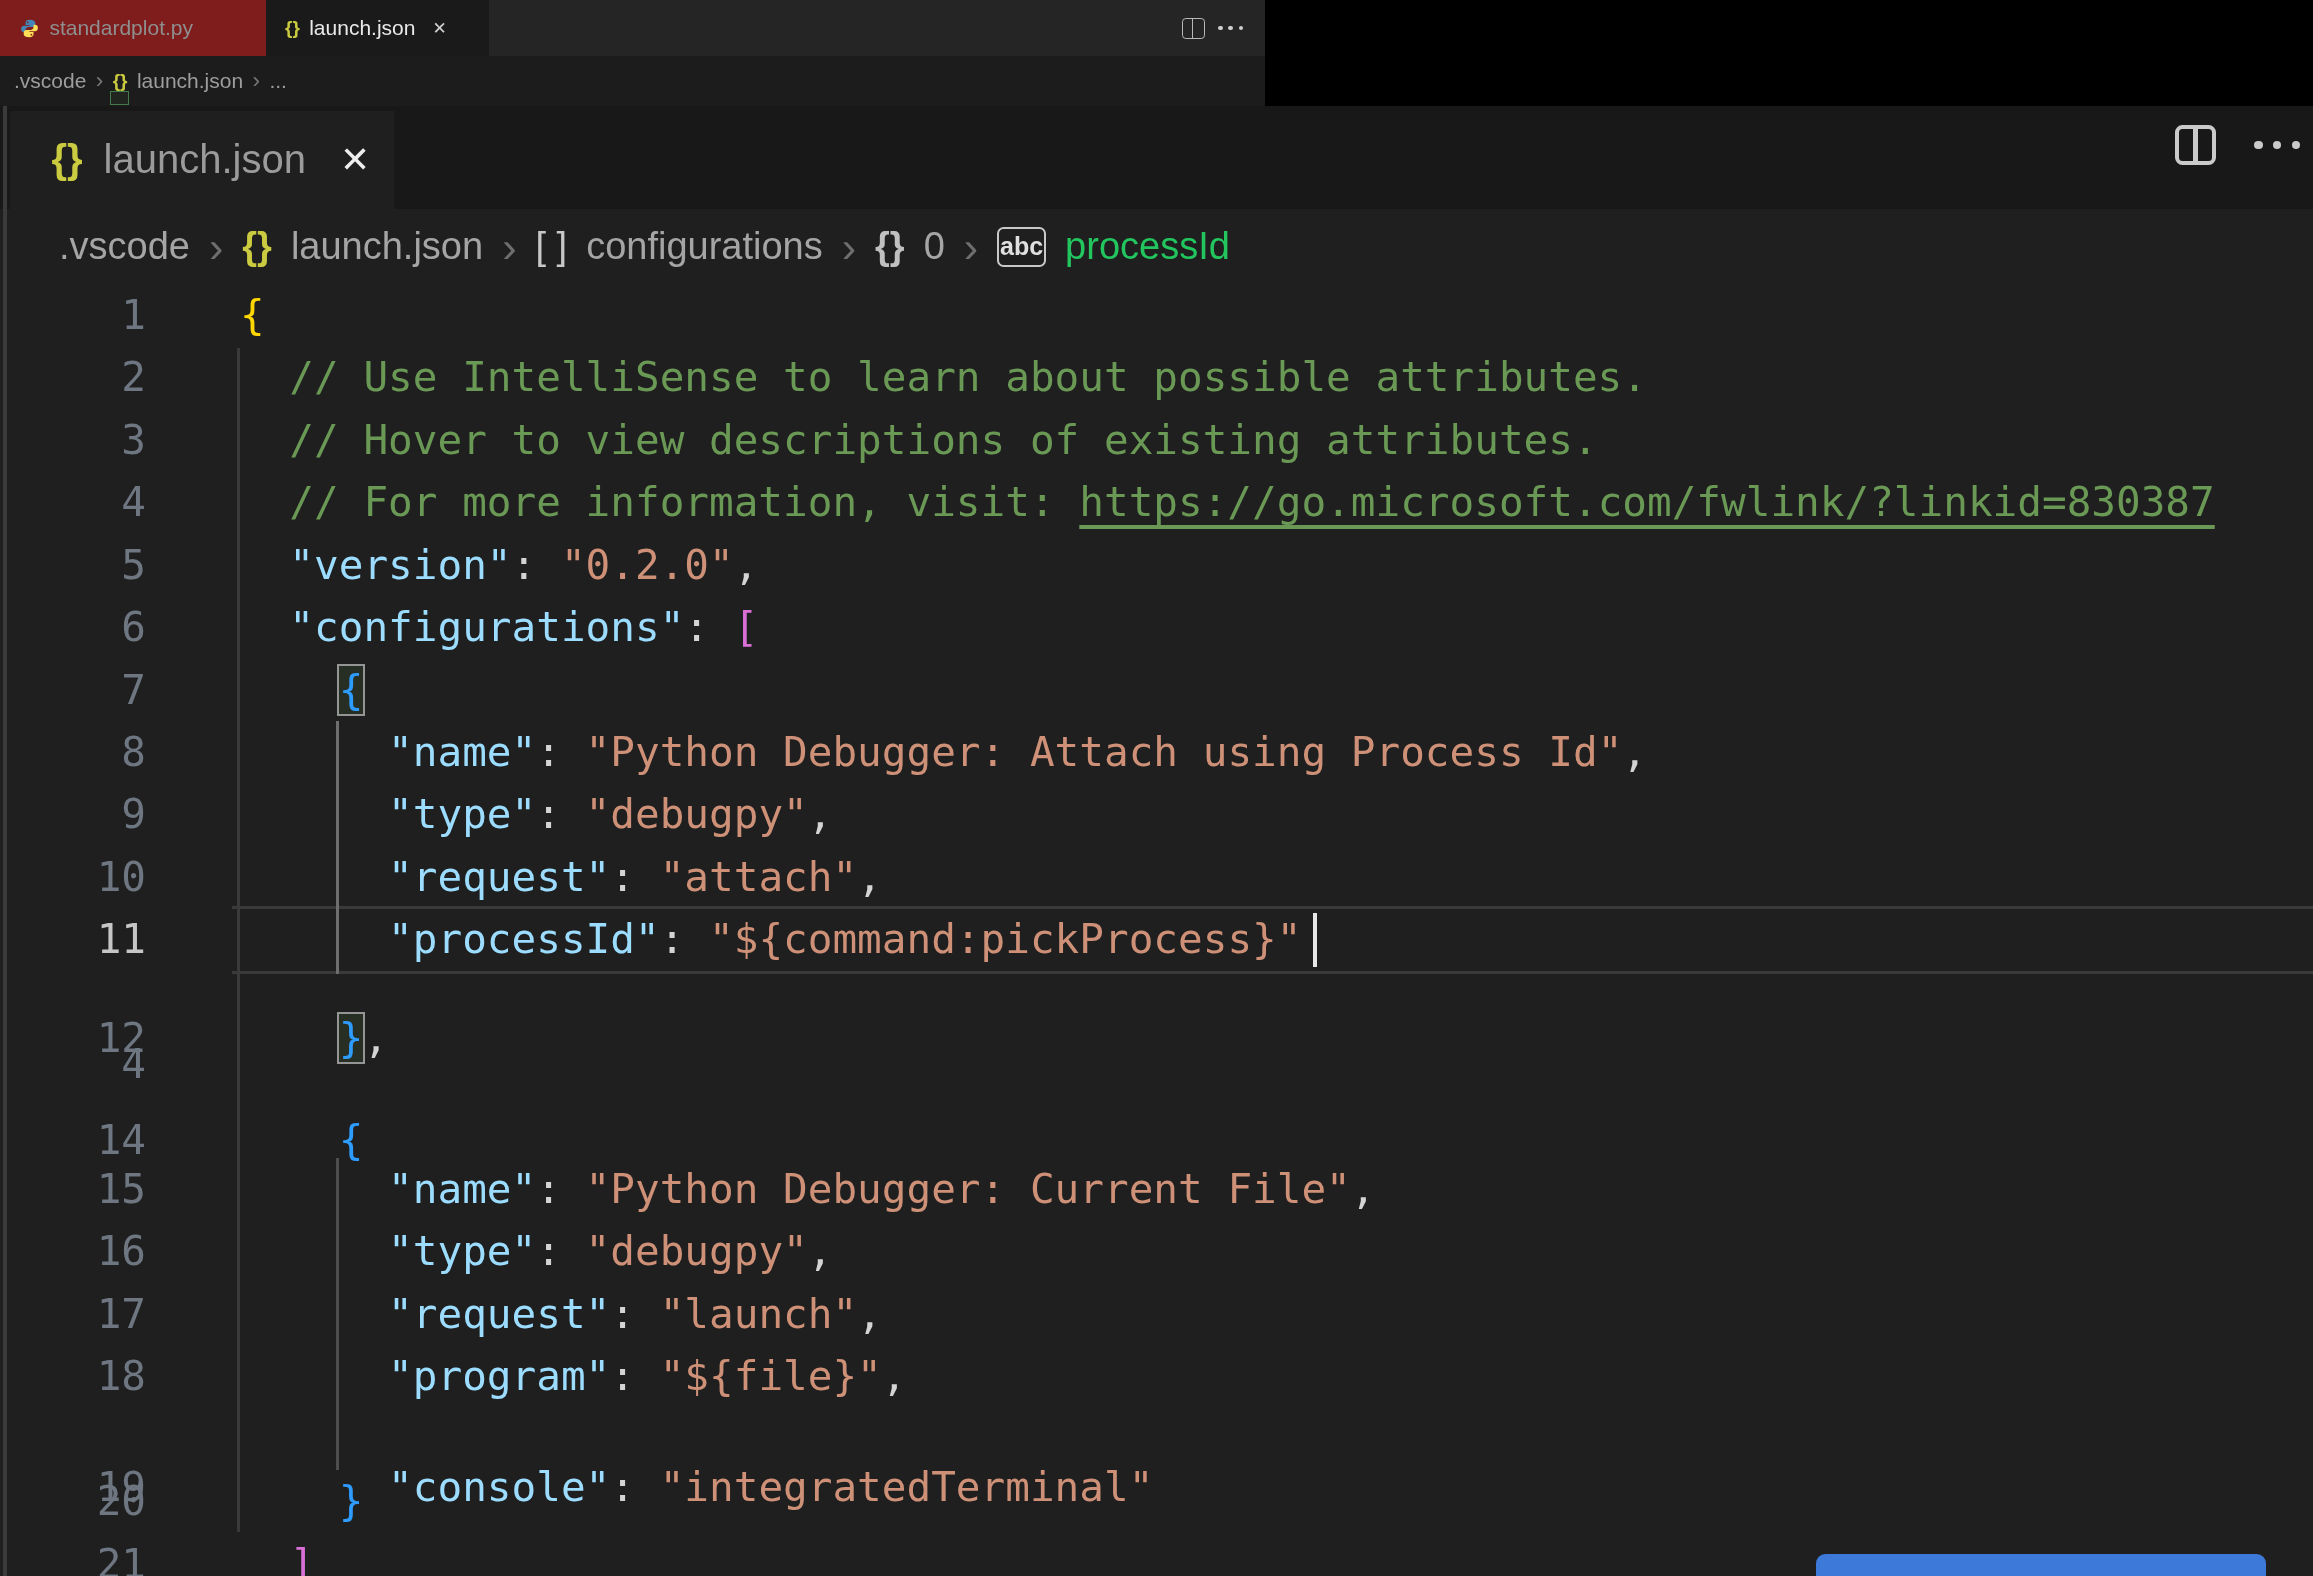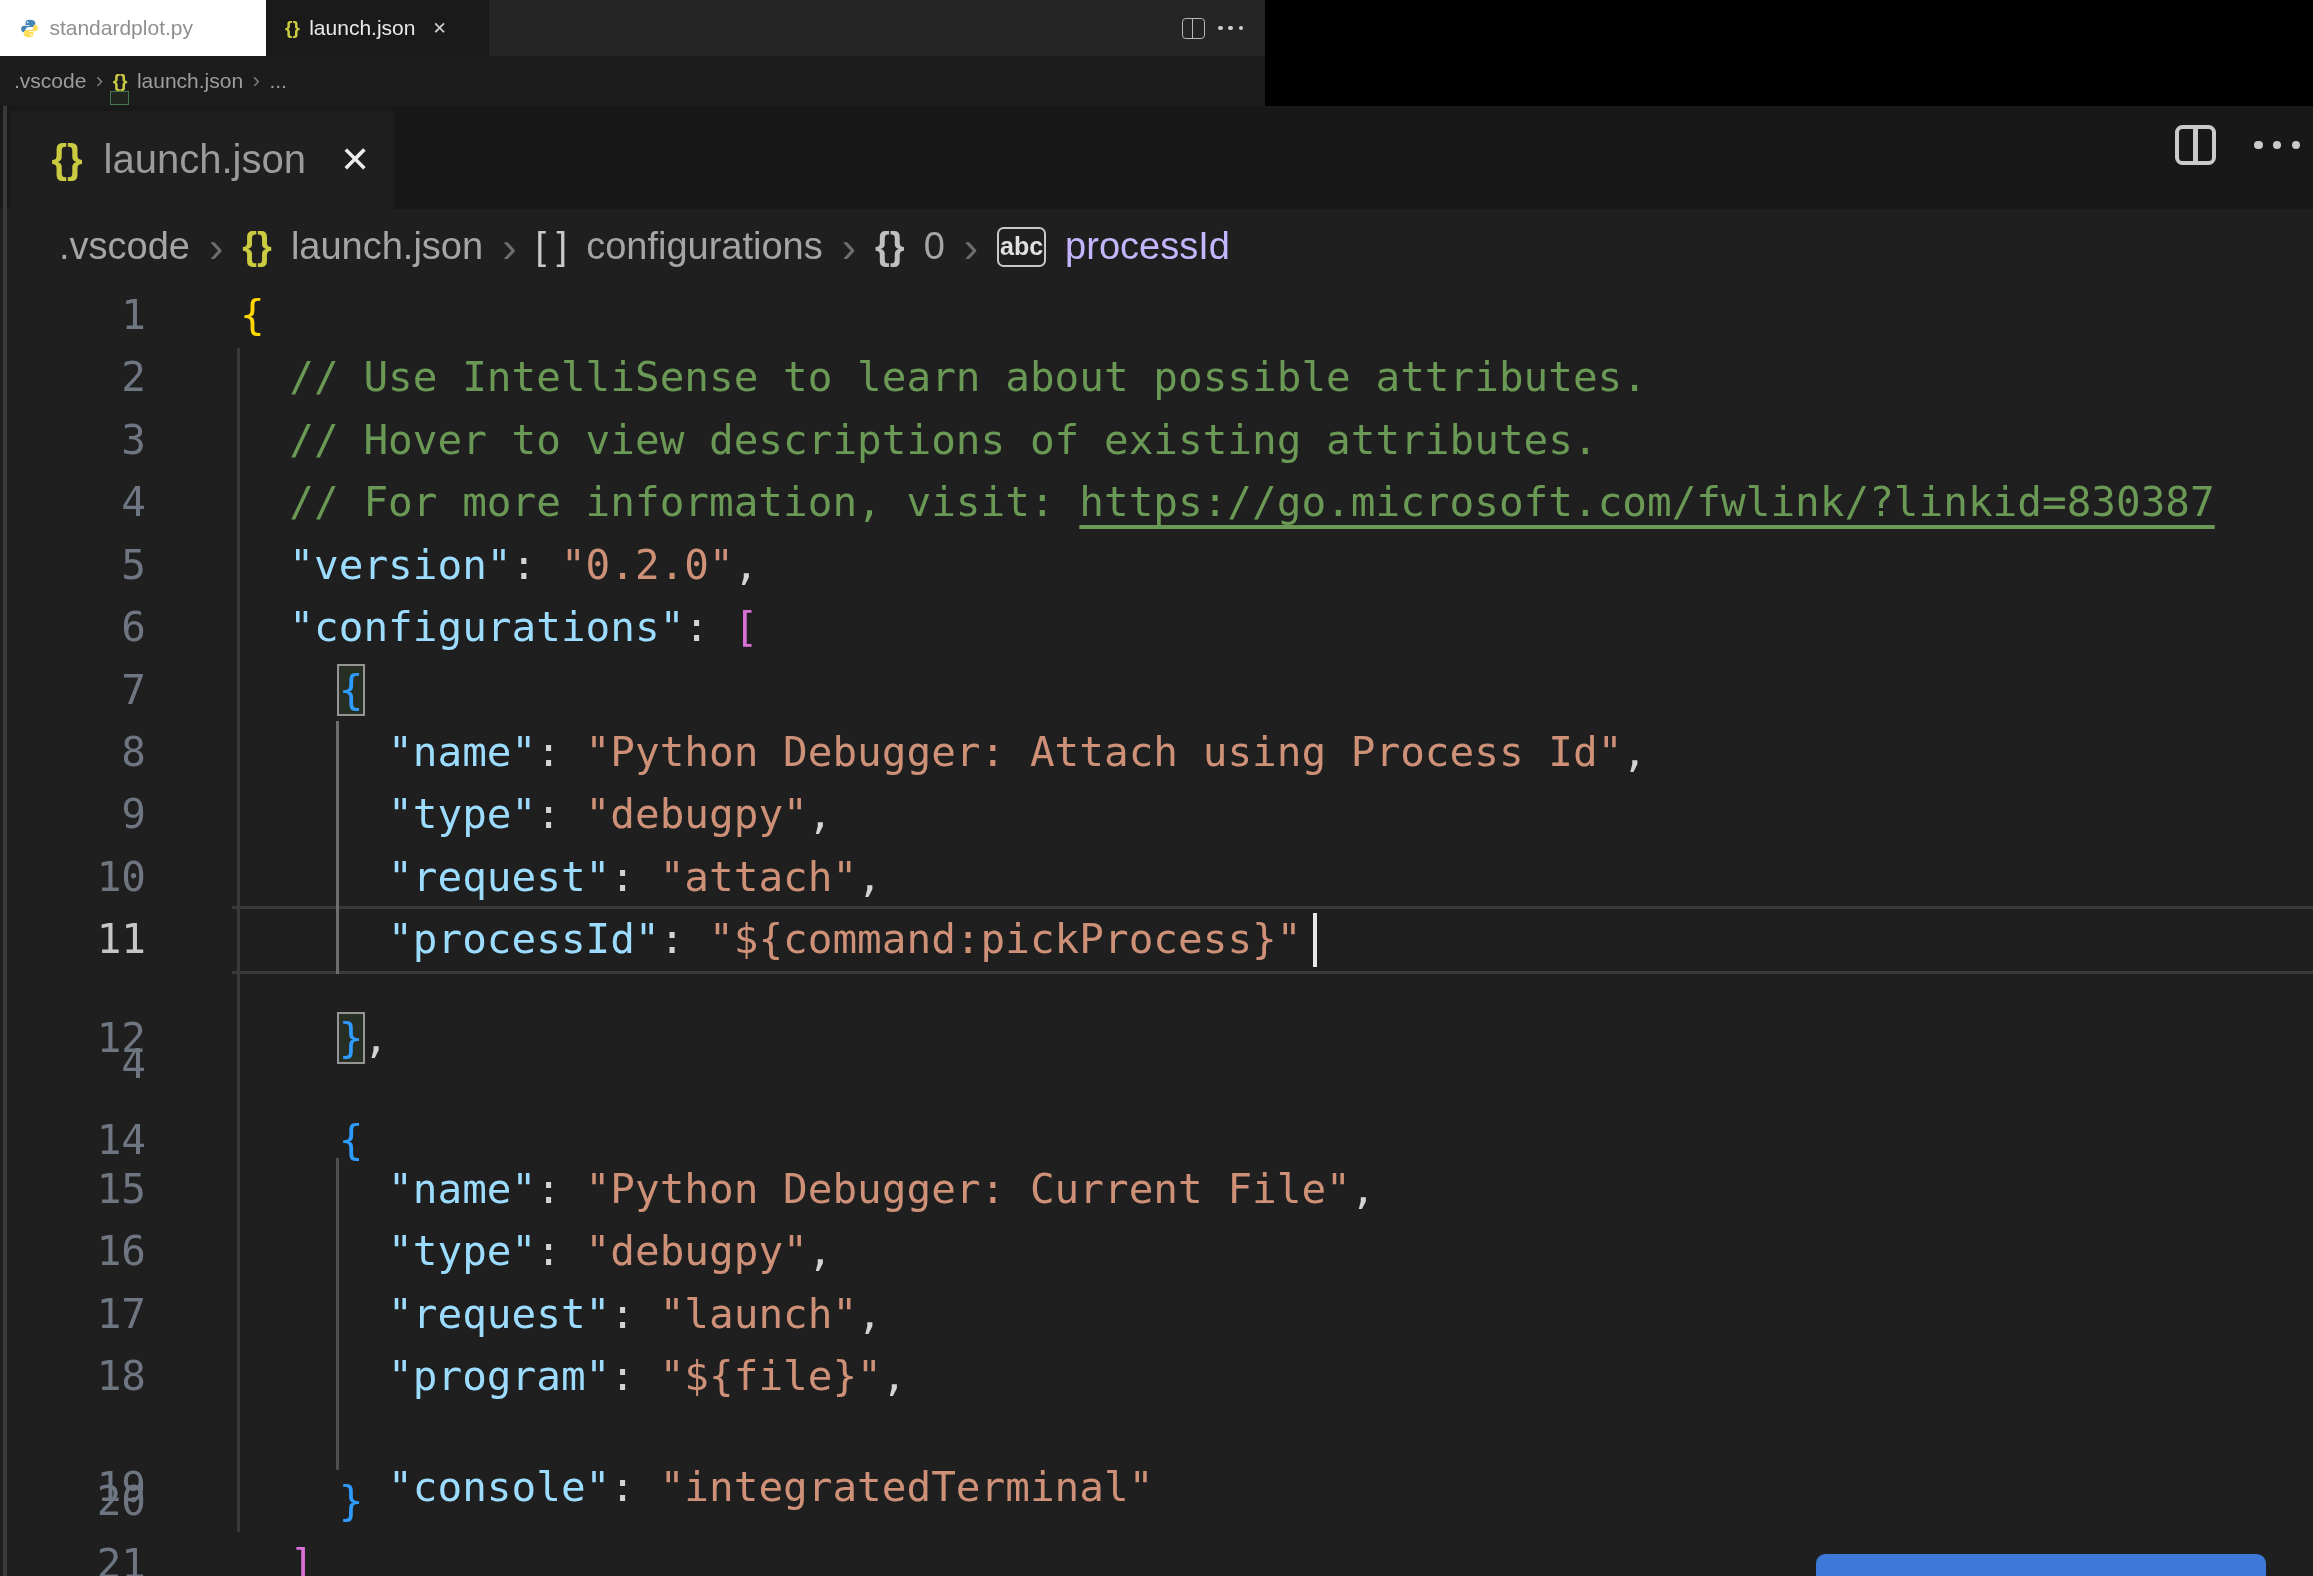--- a/index.html
+++ b/index.html
@@ -5,21 +5,21 @@
   html,body{margin:0;padding:0;background:#000;}
   #stage{position:relative;width:2314px;height:1576px;overflow:hidden;background:#1F1F1F;
          font-family:"Liberation Sans",sans-serif;}
 
   
   #small-tabbar{position:absolute;left:0;top:0;width:1265px;height:56px;background:#252526;display:flex;}
   .stab{height:56px;display:flex;align-items:center;box-sizing:border-box;padding:0 19px;cursor:pointer;}
   .stab .slabel{font-size:21px;color:#8F8F8F;margin-left:9.4px;white-space:nowrap;}
   .stab.active{background:#1A1A1A;}
   .stab.active .slabel{color:#E9E9E9;}
-  .stab.inactive{background:#ffffff;}
+  .stab.inactive{background:#7f1d1d;}
   .jicon{color:#CBCB41;font-weight:700;}
   .stab .jicon{font-size:19px;}
   .stab .sclose{color:#D0D0D0;font-size:17px;margin-left:17px;}
   #small-actions{position:absolute;left:1182px;top:0;width:83px;height:56px;display:flex;align-items:center;gap:13px;}
   .split-ico-sm{width:21px;height:19px;border:1.9px solid #B8B8B8;border-radius:3.8px;position:relative;}
   .split-ico-sm::after{content:"";position:absolute;left:8.5px;top:0;width:1.9px;height:100%;background:#B8B8B8;}
   .dots-sm{display:flex;gap:5.6px;}
   .dots-sm i{width:4.7px;height:4.7px;border-radius:50%;background:#CFCFCF;display:block;}
   #small-breadcrumb{position:absolute;left:0;top:56px;width:1265px;height:50px;background:#1C1C1C;
                     display:flex;align-items:center;padding-left:14px;box-sizing:border-box;gap:9.4px;
@@ -45,21 +45,21 @@
 
   #mag-breadcrumb{position:absolute;left:0;top:103px;width:2314px;height:75px;background:#1F1F1F;
                   display:flex;align-items:center;padding-left:59px;box-sizing:border-box;gap:19px;
                   font-size:38px;color:#A5A5A5;white-space:nowrap;}
   .bc-sep{color:#6E6E6E;font-size:43px;line-height:38px;}
   .bc-icon-braces{font-weight:600;color:#C0C0C0;}
   .bc-icon-braces.yellow{color:#CBCB41;}
   .bc-icon-brackets{color:#C8C8C8;}
   .bc-abc{display:inline-flex;align-items:center;justify-content:center;width:45px;height:36px;
           border:2.8px solid #C8C8C8;border-radius:6.6px;font-size:25px;font-weight:700;color:#E0E0E0;letter-spacing:0;}
-  .bc-last{color:#c4b5fd;}
+  .bc-last{color:#22c55e;}
 
   
   #editor{position:absolute;left:0;top:178px;width:2314px;height:1292px;}
   .row{position:absolute;left:0;width:2314px;height:63px;line-height:63px;
        font-family:"DejaVu Sans Mono",monospace;font-size:41px;white-space:pre;}
   .row .ln{position:absolute;left:0;top:0;width:146px;text-align:right;color:#6D7681;}
   .row.current .ln{color:#C6C6C6;}
   .row .codetxt{position:absolute;left:240px;top:0;white-space:pre;}
   .tok-cm{color:#6A9955;}
   .tok-cmlink{color:#6A9955;text-decoration:underline;text-decoration-thickness:3.8px;text-underline-offset:9.4px;}

